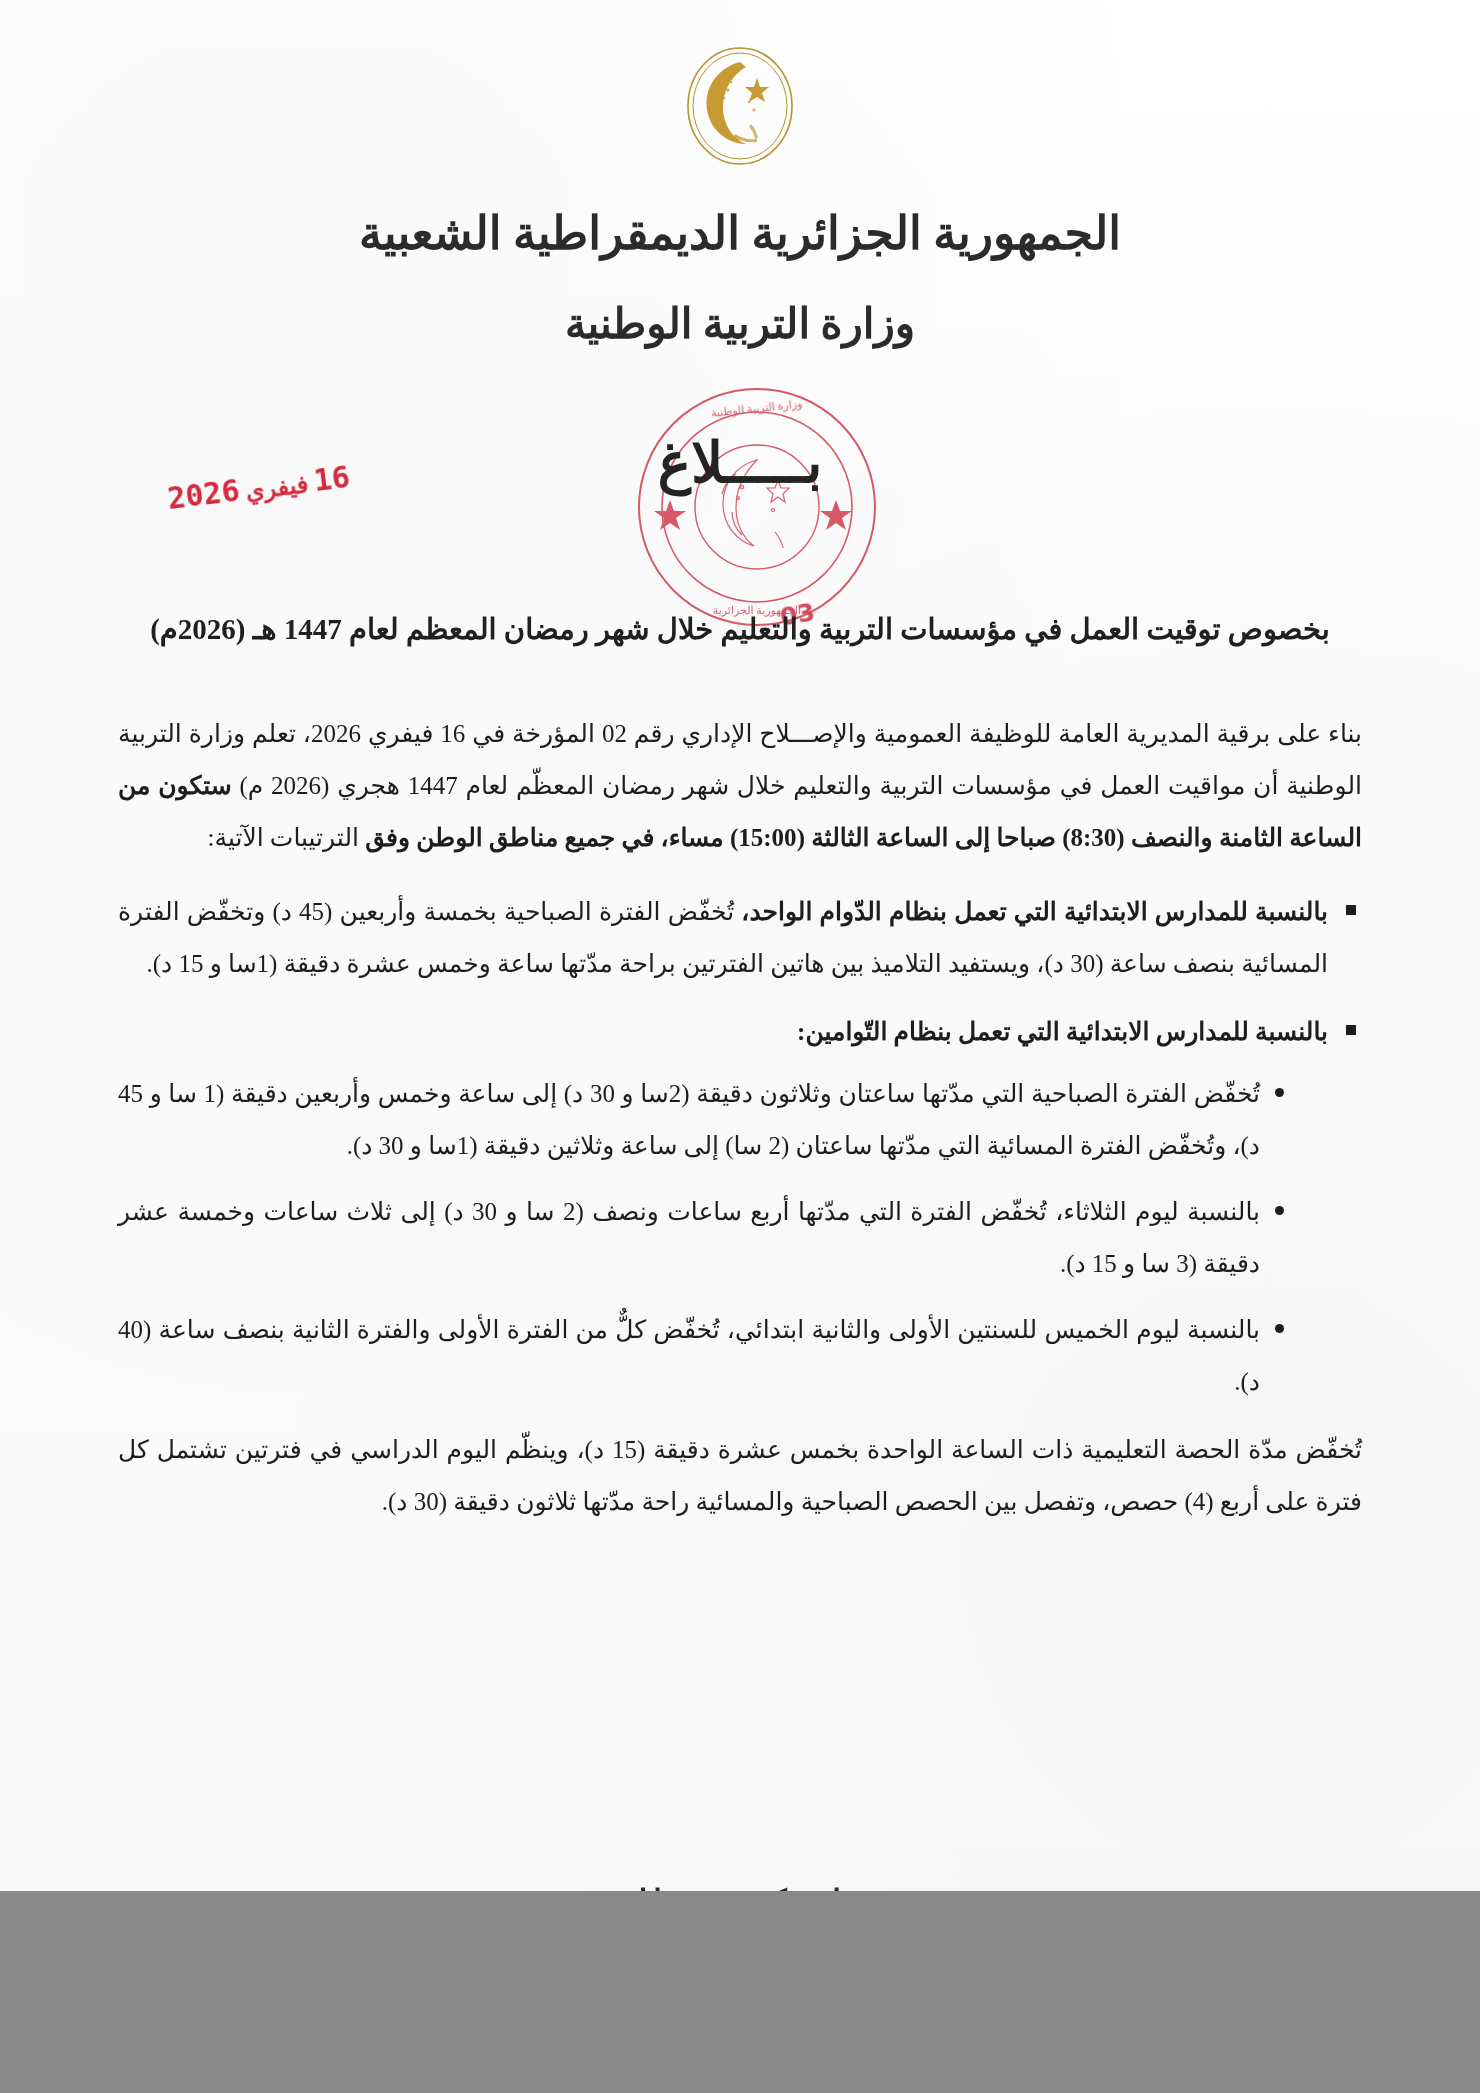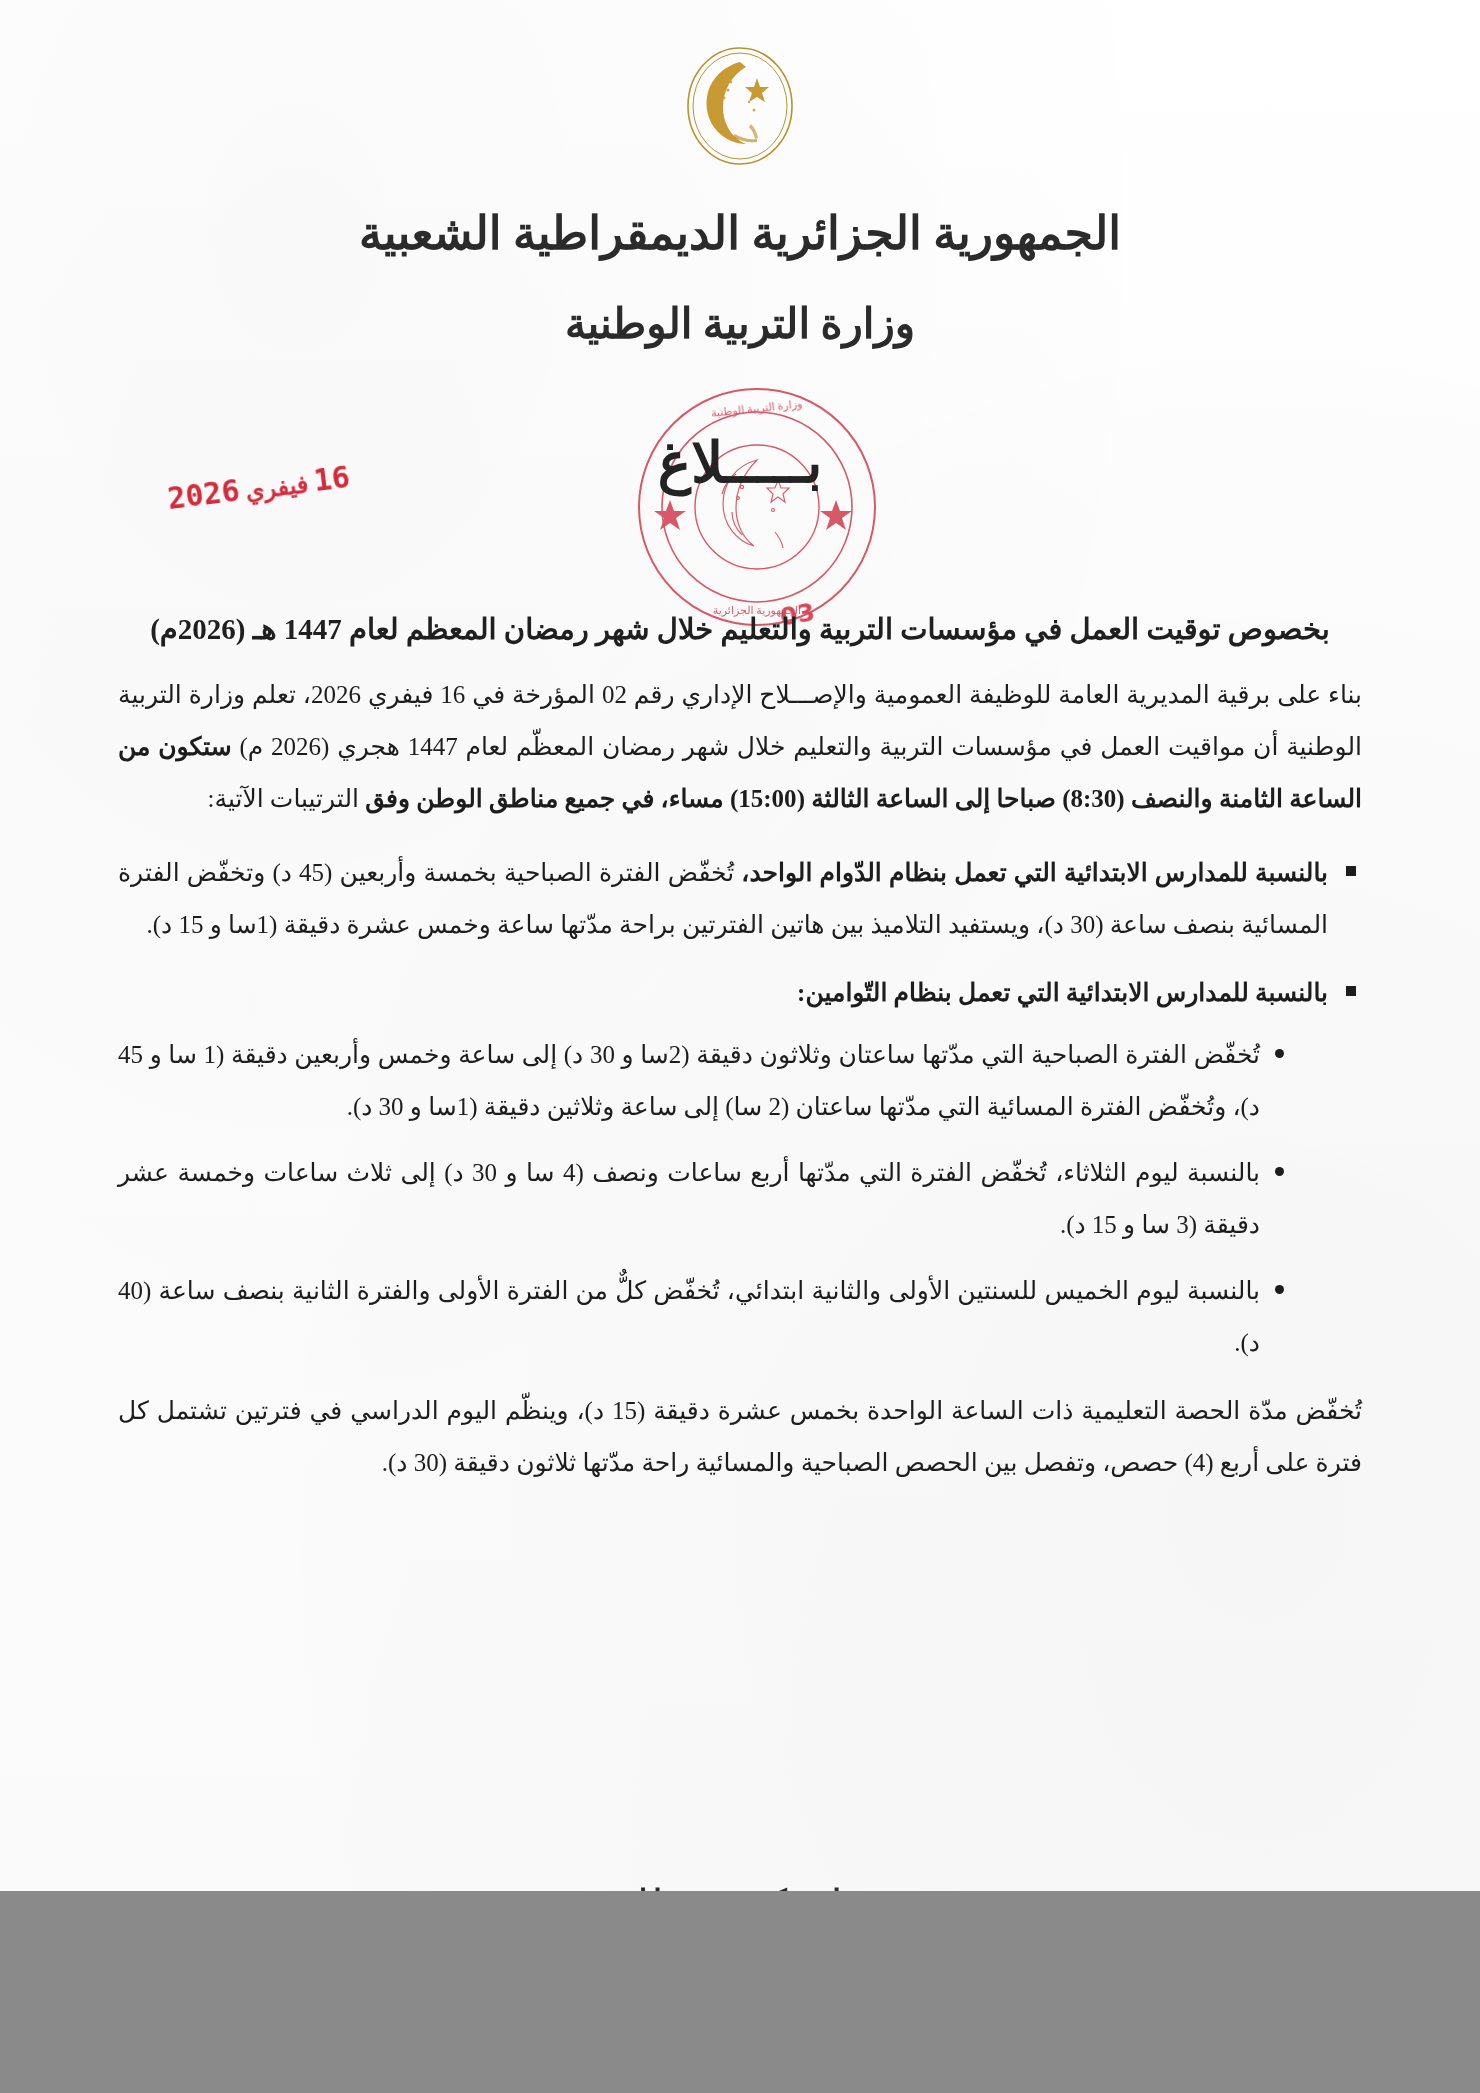--- a/index.html
+++ b/index.html
@@ -122,21 +122,21 @@
     text-align: center;
     font-size: 29px;
     font-weight: bold;
     line-height: 1.5;
     color: #202020;
   }
 
   
   .body {
     position: absolute;
-    top: 669px;
+    top: 708px;
     right: 118px;
     left: 118px;
     font-size: 25px;
     line-height: 2.08;
     text-align: justify;
     color: #1d1d1d;
   }
   .para {
     margin: 0 0 22px 0;
     text-align: justify;
@@ -281,21 +281,21 @@
 
 
     <ul class="lvl1">
 
       <li><b>بالنسبة للمدارس الابتدائية التي تعمل بنظام الدّوام الواحد،</b><span> تُخفّض الفترة الصباحية بخمسة وأربعين (45 د) وتخفّض الفترة المسائية بنصف ساعة (30 د)، ويستفيد التلاميذ بين هاتين الفترتين براحة مدّتها ساعة وخمس عشرة دقيقة (1سا و 15 د).</span></li>
 
       <li class="bold-item">
         <span>بالنسبة للمدارس الابتدائية التي تعمل بنظام التّوامين:</span>
         <ul class="lvl2">
           <li style="font-weight:normal">تُخفّض الفترة الصباحية التي مدّتها ساعتان وثلاثون دقيقة (2سا و 30 د) إلى ساعة وخمس وأربعين دقيقة (1 سا و 45 د)، وتُخفّض الفترة المسائية التي مدّتها ساعتان (2 سا) إلى ساعة وثلاثين دقيقة (1سا و 30 د).</li>
-          <li style="font-weight:normal">بالنسبة ليوم الثلاثاء، تُخفّض الفترة التي مدّتها أربع ساعات ونصف (4 سا و 30 د) إلى ثلاث ساعات وخمسة عشر دقيقة (3 سا و 15 د).</li>
+          <li style="font-weight:normal">بالنسبة ليوم الثلاثاء، تُخفّض الفترة التي مدّتها أربع ساعات ونصف (2 سا و 30 د) إلى ثلاث ساعات وخمسة عشر دقيقة (3 سا و 15 د).</li>
           <li style="font-weight:normal">بالنسبة ليوم الخميس للسنتين الأولى والثانية ابتدائي، تُخفّض كلٌّ من الفترة الأولى والفترة الثانية بنصف ساعة (40 د).</li>
         </ul>
       </li>
 
 
     </ul>
 
     <p class="para">تُخفّض مدّة الحصة التعليمية ذات الساعة الواحدة بخمس عشرة دقيقة (15 د)، وينظّم اليوم الدراسي في فترتين تشتمل كل فترة على أربع (4) حصص، وتفصل بين الحصص الصباحية والمسائية راحة مدّتها ثلاثون دقيقة (30 د).</p>
 
   </div>

